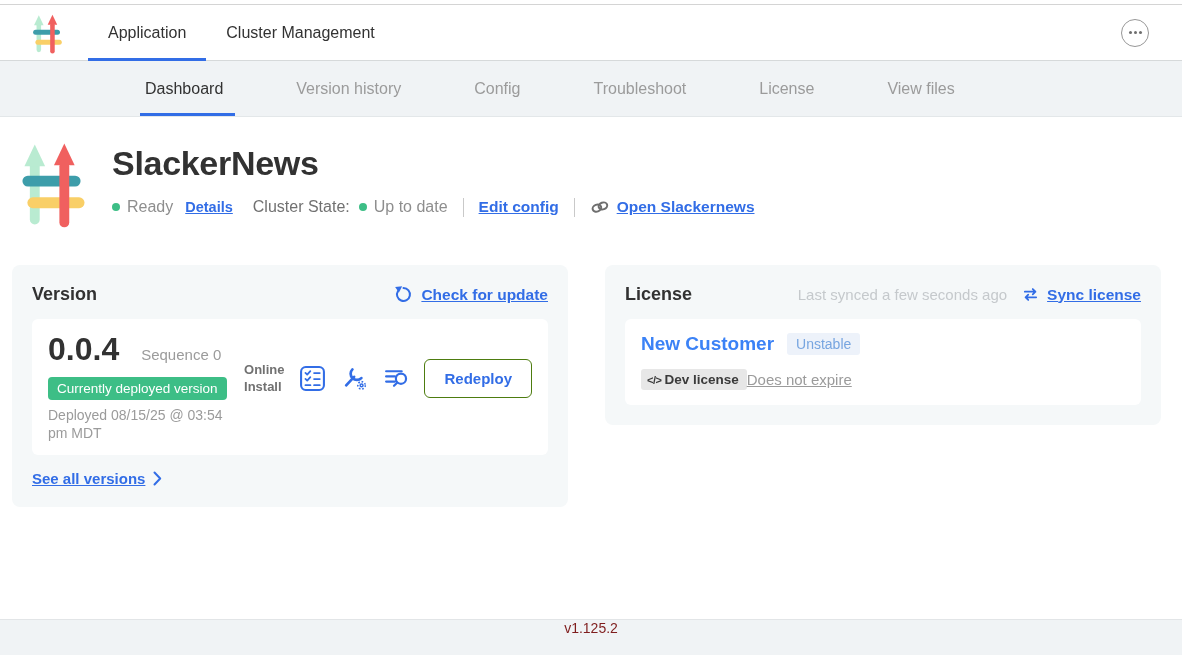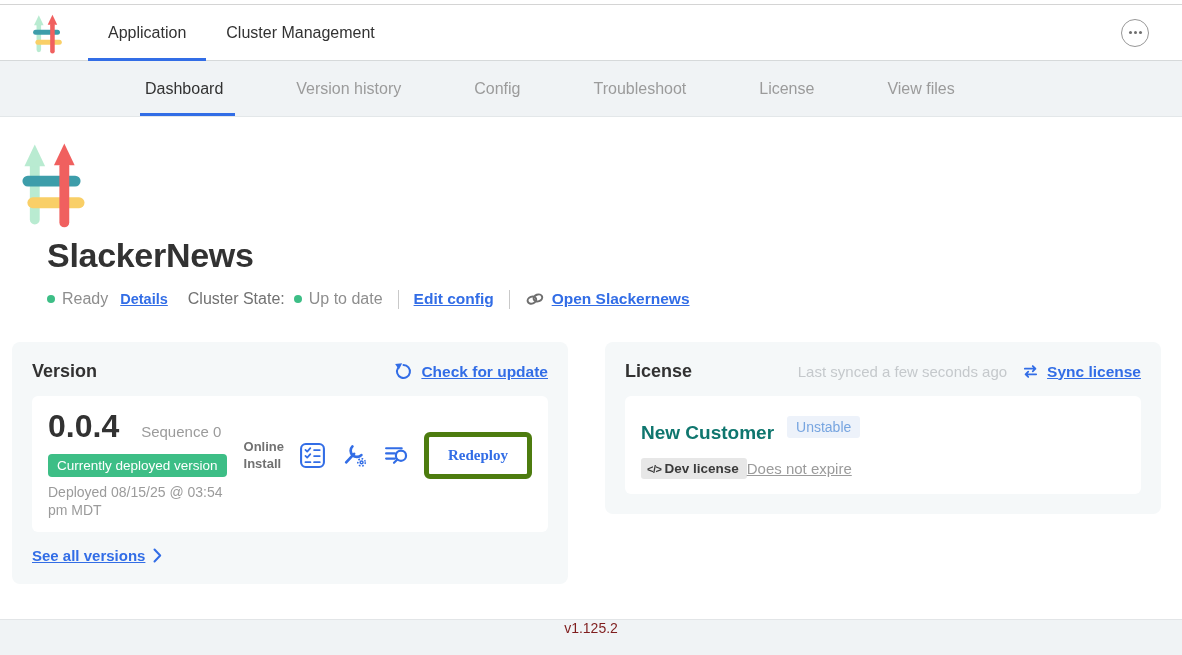--- a/index.html
+++ b/index.html
@@ -30,21 +30,21 @@
   .subnav { height:56px; background:#f0f3f5; border-bottom:1px solid #e3e7e9;
             display:flex; align-items:stretch; padding-left:145px; gap:73px; flex:none; }
   .subnav-tab { display:flex; align-items:center; font-size:16px; color:#9b9b9b;
                 position:relative; cursor:pointer; white-space:nowrap; }
   .subnav-tab.active { color:#323232; }
   .subnav-tab.active::after { content:""; position:absolute; left:-5px; right:-12px; bottom:0;
                               height:3px; background:#326de6; }
 
   
   .content { flex:1; background:#fff; }
-  .app-header { display:flex; margin:23px 0 0 20px;flex-direction:column; }
+  .app-header { display:flex; margin:23px 0 0 20px; }
   .app-logo { flex:none; }
   .app-header-text { margin-left:27px; padding-top:4px; }
   .app-title { font-size:34px; font-weight:bold; letter-spacing:-0.3px; color:#323232; }
   .status-row { display:flex; align-items:center; margin-top:14px; font-size:16px; color:#8e8e8e; }
   .dot { width:8px; height:8px; border-radius:50%; background:#3dbe86; flex:none; }
   .status-row .lbl { margin-left:7px; }
   .details-link { margin-left:12px; font-size:14.5px; font-weight:bold; color:#326de6;
                   text-decoration:underline; cursor:pointer; }
   .cluster-label { margin-left:20px; color:#717171; }
   .status-row .dot2 { margin-left:9px; }
@@ -66,28 +66,28 @@
                  display:flex; justify-content:space-between; }
   .version-line { display:flex; align-items:baseline; }
   .version-number { font-size:32px; font-weight:bold; color:#323232; }
   .sequence { font-size:15px; color:#9b9b9b; margin-left:22px; }
   .deployed-badge { display:inline-block; background:#3dbe86; color:#fff; font-size:13.5px;
                     padding:4px 9px; border-radius:4px; margin-top:9px; }
   .deployed-at { margin-top:7px; font-size:14px; color:#9b9b9b; max-width:220px; line-height:1.25; }
   .version-actions { display:flex; align-items:center; align-self:center; margin-top:-16px; }
   .install-type { font-size:13px; font-weight:bold; color:#717171; line-height:1.25; }
   .action-icon { margin-left:15px; display:flex; cursor:pointer; }
-  .redeploy-btn { margin-left:14px; background:#fff; border:5px solid #4d7c0f; color:#326de6;
-                  font-family:Liberation Serif, serif; font-weight:bold; font-size:15px; border-radius:6px;
+  .redeploy-btn { margin-left:14px; background:#fff; border:1px solid #4d7c0f; color:#326de6;
+                  font-family:Liberation Sans, sans-serif; font-weight:bold; font-size:15px; border-radius:6px;
                   padding:10px 19px; cursor:pointer; }
 
   .synced-text { font-size:15px; color:#c5c9cc; margin-right:6px; }
   .license-box { background:#fff; border-radius:6px; margin-top:14px; padding:14px 16px 15px; }
   .customer-row { display:flex; align-items:center; }
-  .customer-name { font-size:19px; font-weight:bold; color:#0f766e;margin-top:12px; }
+  .customer-name { font-size:19px; font-weight:bold; color:#3b82f6; }
   .channel-badge { margin-left:13px; background:#edf2fa; color:#77a5e0; font-size:14px;
                    padding:3px 9px; border-radius:3px; }
   .license-meta { display:flex; align-items:center; margin-top:14px; }
   .type-badge { background:#e7e7e7; color:#3a3a3a; font-weight:bold; font-size:13.5px;
                 padding:3px 8px 3px 6px; border-radius:3px; display:flex; align-items:center; gap:3px; }
   .code-glyph { font-size:11px; font-weight:bold; letter-spacing:-0.5px; color:#3a3a3a; }
   .expiry { font-size:15px; color:#9b9b9b;text-decoration:underline; }
 
   
   .footer { height:36px; flex:none; background:#f0f3f5; border-top:1px solid #e2e5e7;

